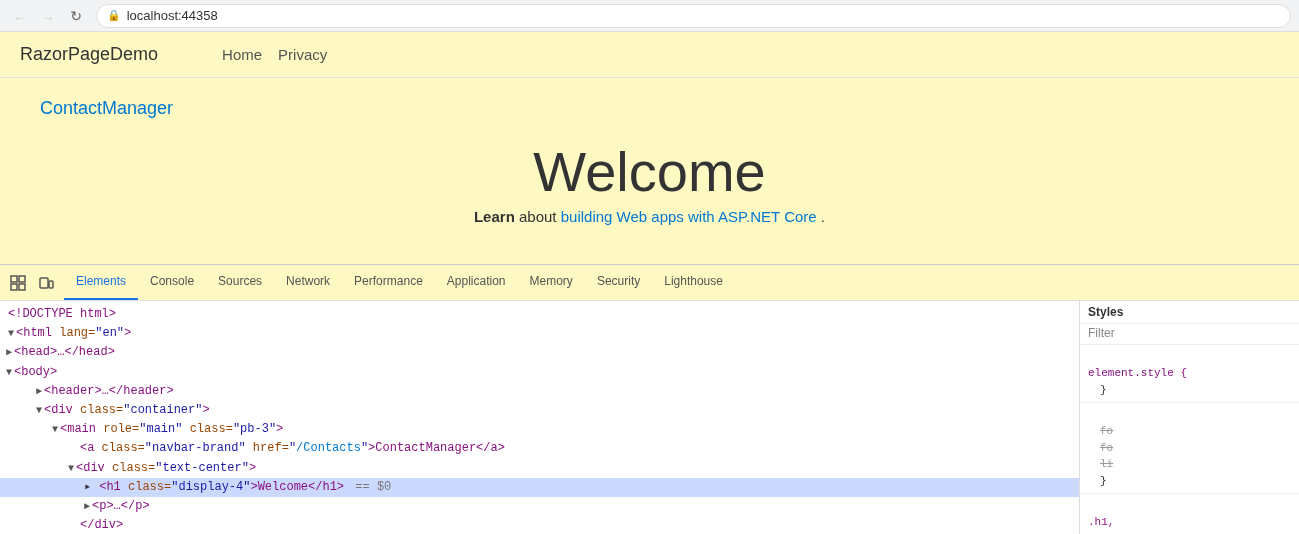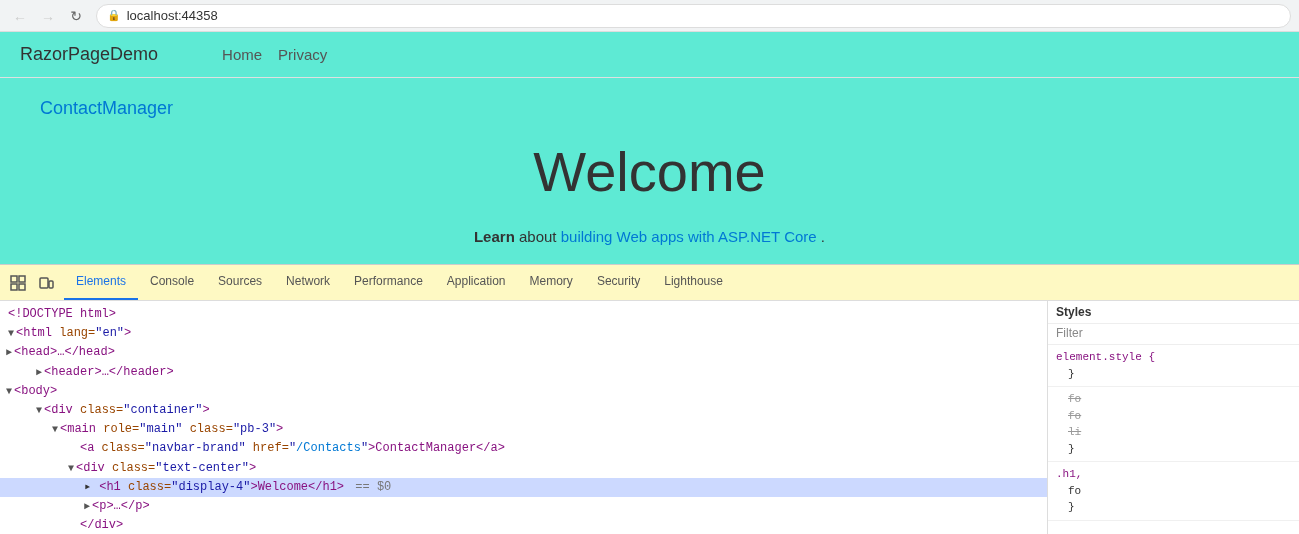--- a/index.html
+++ b/index.html
@@ -43,21 +43,21 @@
       display: flex;
       align-items: center;
       padding: 0 10px;
       gap: 6px;
     }
     .lock-icon { color: #666; font-size: 11px; }
     .address-text { font-size: 13px; color: #333; }
 
     
     .website-content {
-      background: #5eead4;
+      background: #fef9c3;
       position: relative;
     }
 
     
     .site-navbar {
       display: flex;
       align-items: center;
       padding: 12px 20px;
       border-bottom: 1px solid #e0e0e0;
       gap: 20px;
@@ -91,21 +91,21 @@
       margin-bottom: 10px;
     }
     .welcome-section {
       text-align: center;
       padding: 10px 0 20px 0;
     }
     .welcome-heading {
       font-size: 56px;
       font-weight: 300;
       color: #333;
-      margin-bottom: 24px;
+      margin-bottom: 4px;
     }
     .learn-text {
       font-size: 15px;
       color: #333;
     }
     .learn-text .bold { font-weight: 700; }
     .learn-text a {
       color: #0078d4;
       text-decoration: none;
     }
@@ -196,21 +196,21 @@
     .indent3 { padding-left: 52px; }
     .indent4 { padding-left: 68px; }
     .indent5 { padding-left: 84px; }
     .tag { color: #881280; }
     .attr-name { color: #994500; }
     .attr-value { color: #1a1aa6; }
     .triangle { font-size: 10px; color: #555; margin-right: 2px; cursor: pointer; }
 
     
     .styles-panel {
-      width: 252px;
+      width: 220px;
       border-left: 1px solid #ddd;
       font-family: 'Courier New', monospace;
       font-size: 11px;
       overflow: auto;
       background: #fff;
     }
     .styles-header {
       padding: 4px 8px;
       font-weight: bold;
       font-size: 12px;
@@ -222,20 +222,21 @@
       padding: 2px 8px 4px;
       font-size: 12px;
       color: #888;
       border-bottom: 1px solid #eee;
       font-family: Arial, sans-serif;
     }
     .style-block {
       padding: 4px 8px;
       border-bottom: 1px solid #f0f0f0;
       line-height: 1.5;
+      margin-top: 16px;
     }
     .style-selector { color: #881280; font-size: 11px; }
     .style-prop { color: #333; font-size: 11px; padding-left: 12px; }
     .strikethrough { text-decoration: line-through; color: #999; }
   </style>
 </head>
 <body>
 
 <div class="browser-toolbar">
   <div class="nav-buttons">
@@ -308,25 +309,25 @@
     <div class="elements-panel">
       <div class="code-line">
         <span class="tag">&lt;!DOCTYPE html&gt;</span>
       </div>
       <div class="code-line">
         <span class="triangle">▼</span><span class="tag">&lt;html <span class="attr-name">lang=</span><span class="attr-value">"en"</span>&gt;</span>
       </div>
       <div class="code-line indent1">
         <span class="triangle">►</span><span class="tag">&lt;head&gt;…&lt;/head&gt;</span>
       </div>
+      <div class="code-line indent1">
+        <span class="triangle">▼</span><span class="tag">&lt;body&gt;</span>
+      </div>
       <div class="code-line indent2">
         <span class="triangle">►</span><span class="tag">&lt;header&gt;…&lt;/header&gt;</span>
-      </div>
-      <div class="code-line indent1">
-        <span class="triangle">▼</span><span class="tag">&lt;body&gt;</span>
       </div>
       <div class="code-line indent2">
         <span class="triangle">▼</span><span class="tag">&lt;div <span class="attr-name">class=</span><span class="attr-value">"container"</span>&gt;</span>
       </div>
       <div class="code-line indent3">
         <span class="triangle">▼</span><span class="tag">&lt;main <span class="attr-name">role=</span><span class="attr-value">"main"</span> <span class="attr-name">class=</span><span class="attr-value">"pb-3"</span>&gt;</span>
       </div>
       <div class="code-line indent4">
         <span style="display:inline-block;width:12px"></span><span class="tag">&lt;a <span class="attr-name">class=</span><span class="attr-value">"navbar-brand"</span> <span class="attr-name">href=</span><span class="attr-value">"<span style="color:#0078d4">/Contacts</span>"</span>&gt;ContactManager&lt;/a&gt;</span>
       </div>

